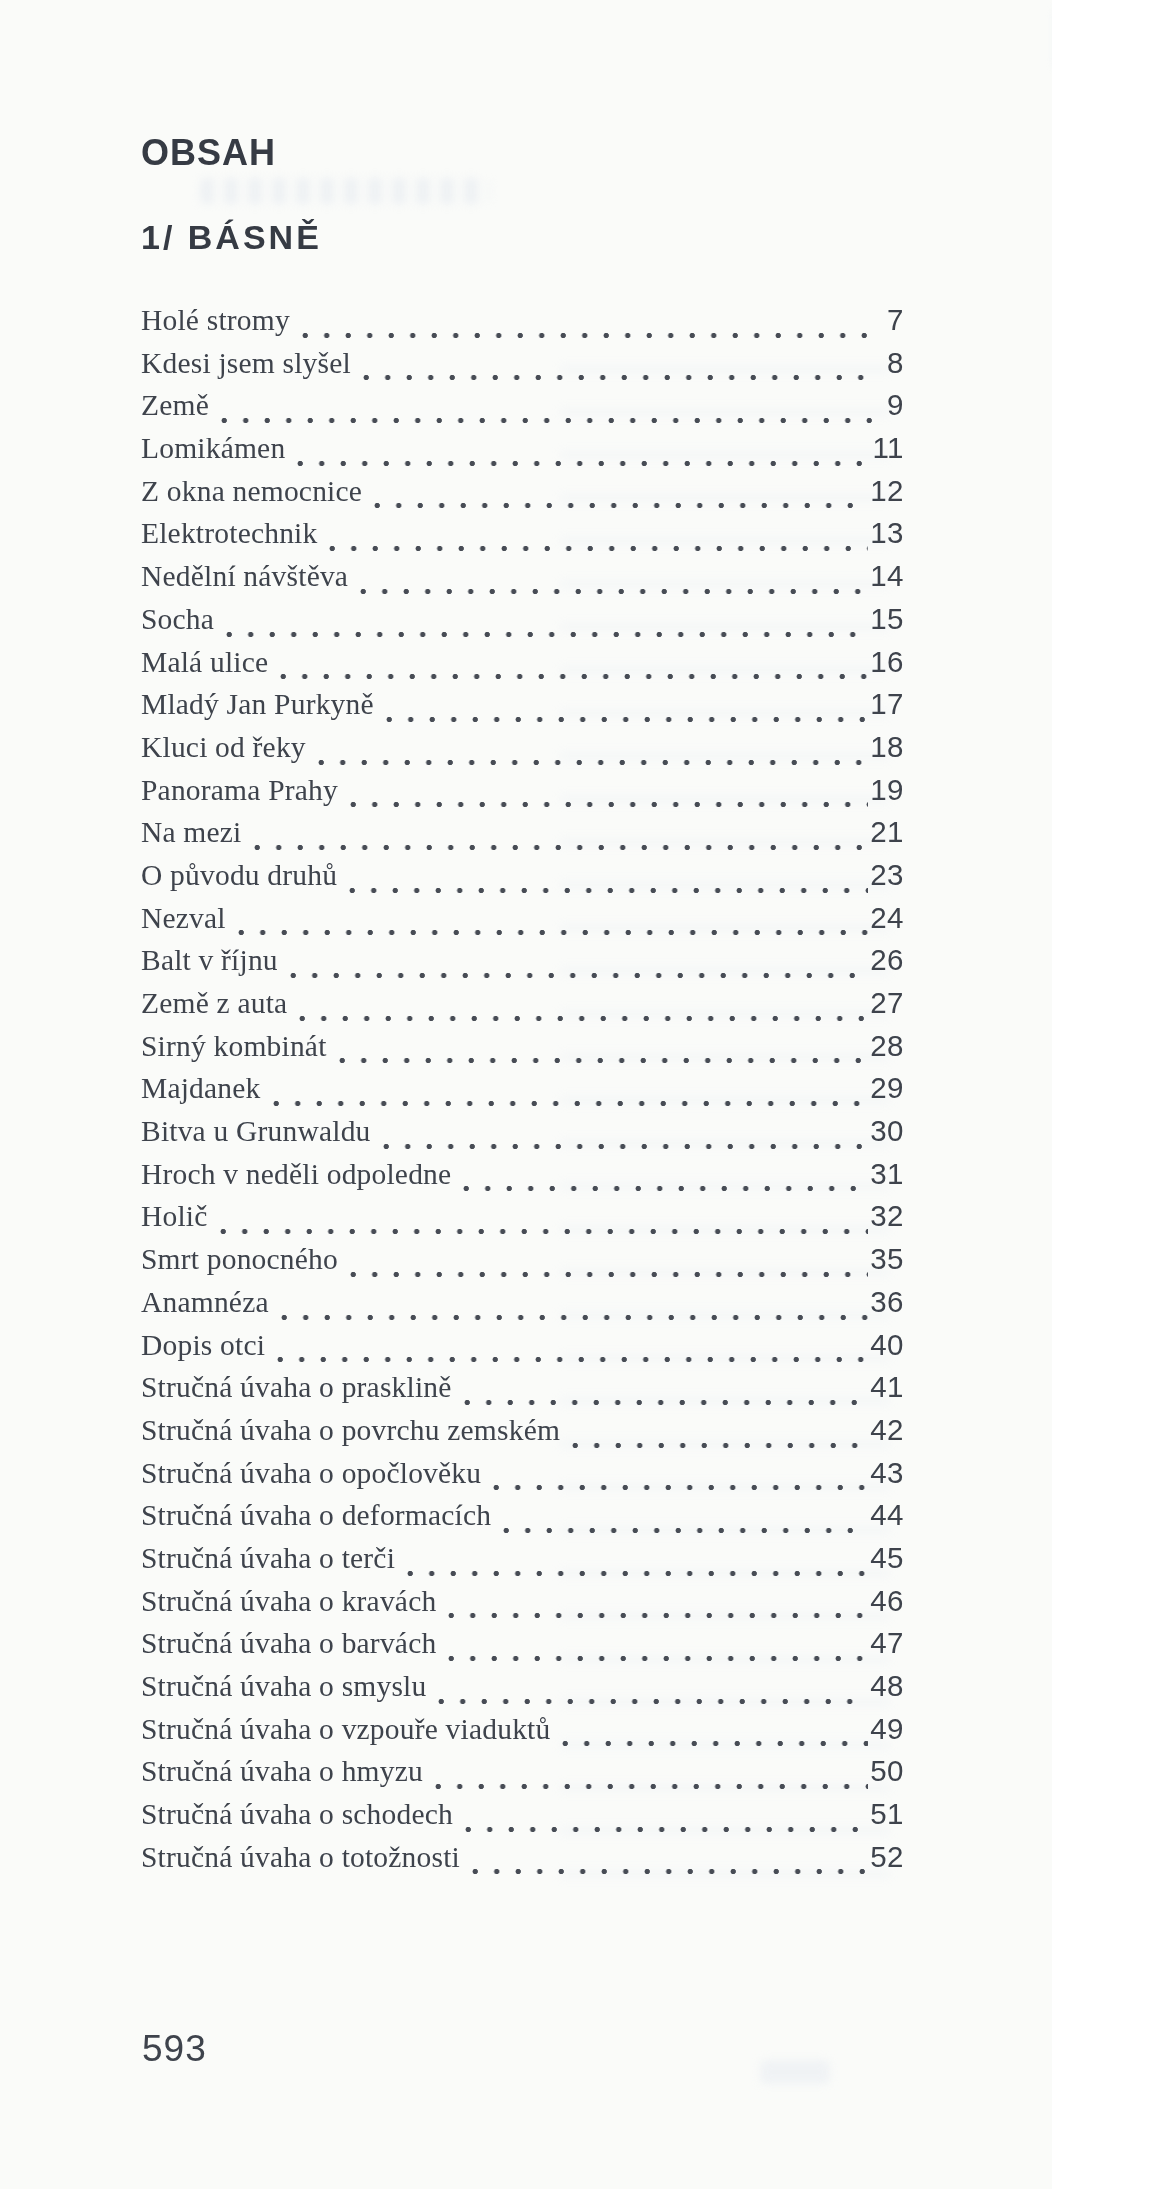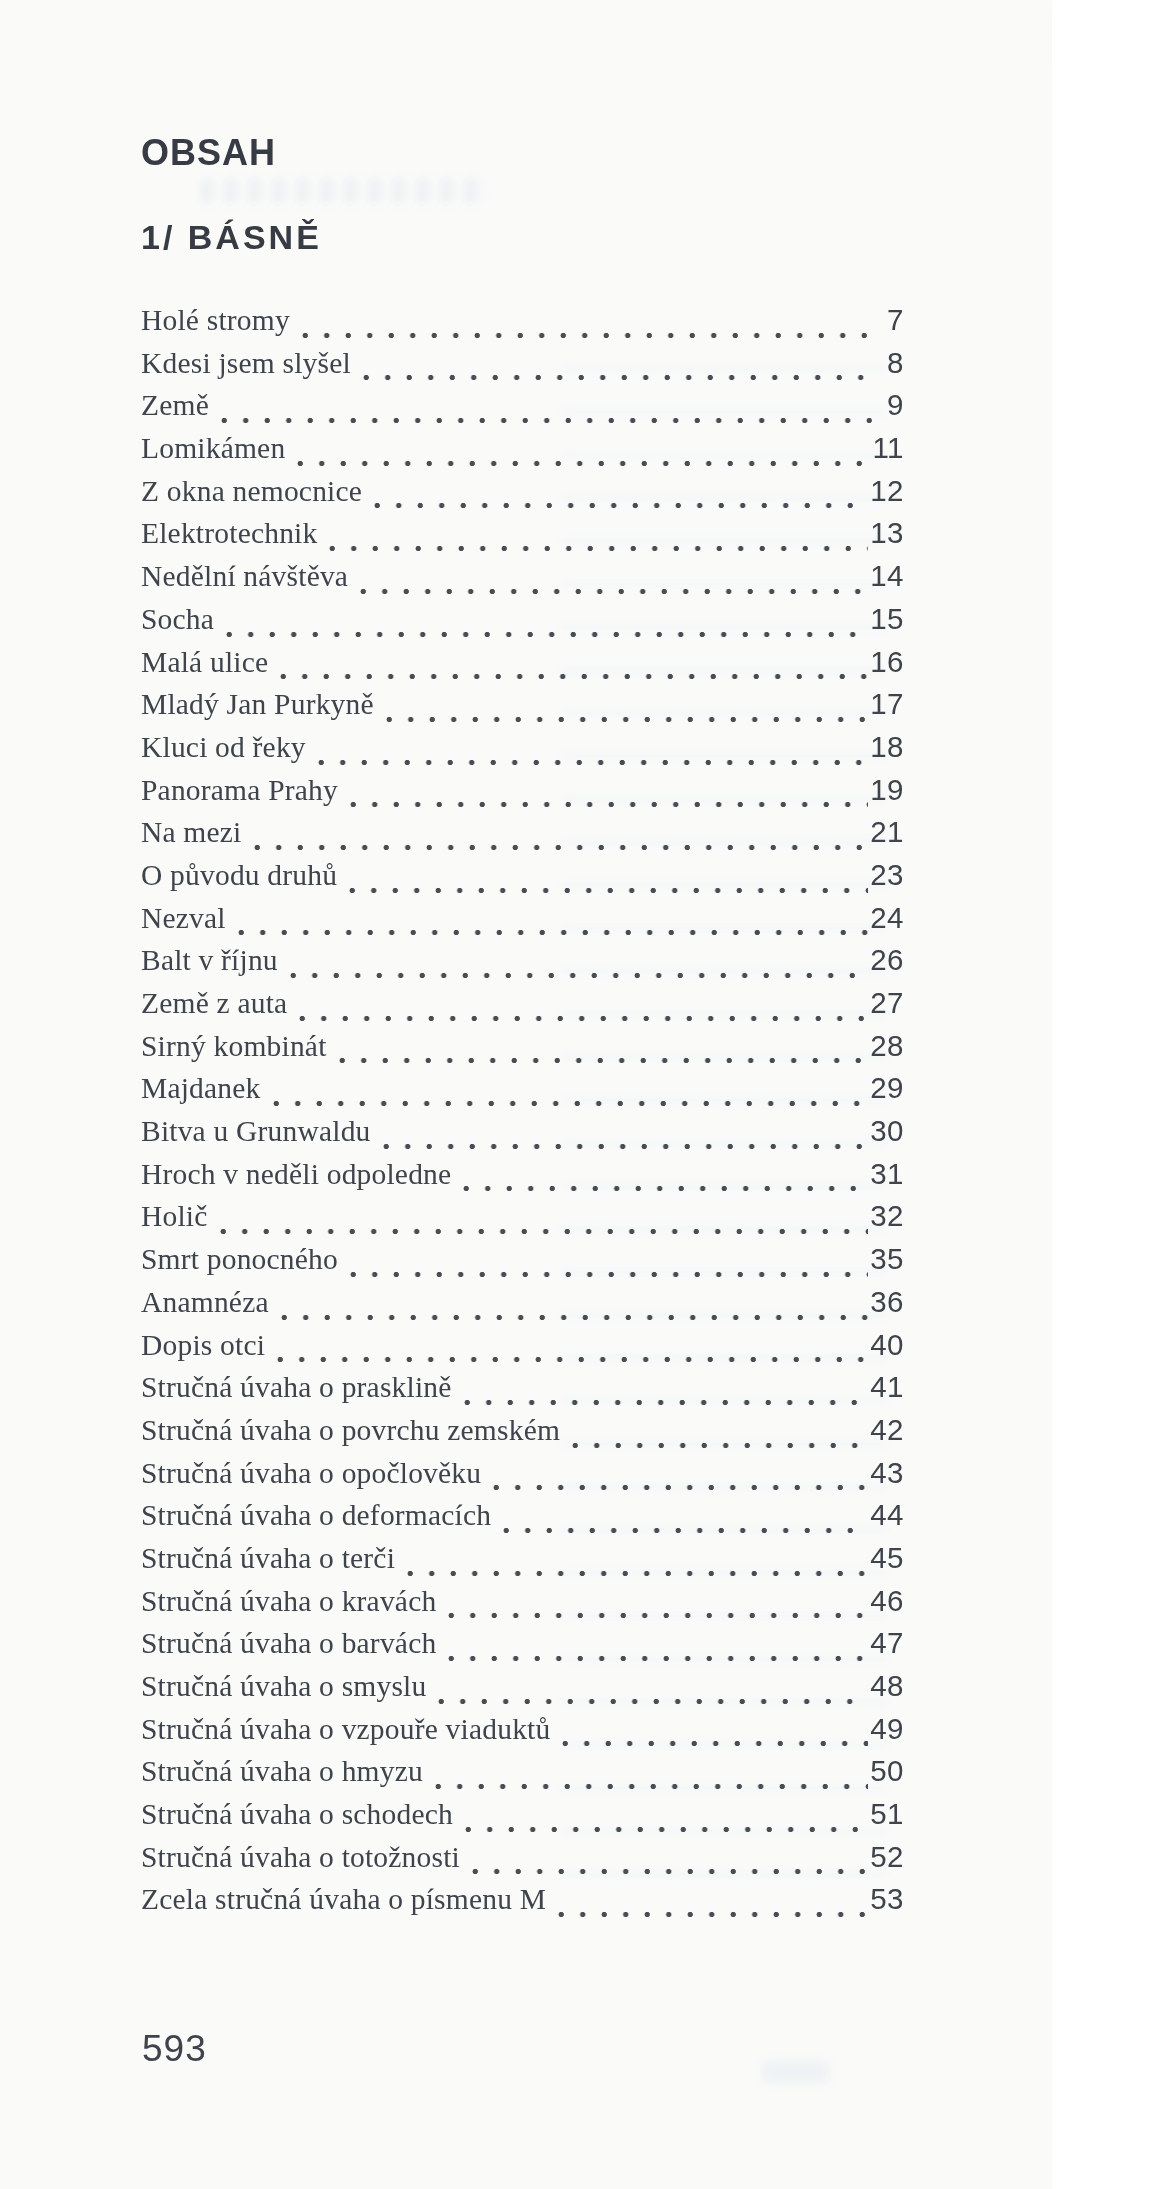--- a/index.html
+++ b/index.html
@@ -331,22 +331,17 @@
         <span class="toc-leader"></span>
         <span class="toc-page">51</span>
       </div>
 
       <div class="toc-row">
         <span class="toc-title">Stručná úvaha o totožnosti</span>
         <span class="toc-leader"></span>
         <span class="toc-page">52</span>
       </div>
 
-      <div class="toc-row">
-        <span class="toc-title">Zcela stručná úvaha o písmenu M</span>
-        <span class="toc-leader"></span>
-        <span class="toc-page">53</span>
-      </div>
     </div>
 
   <div class="folio">593</div>
 
 </div>
 
 </body></html>

